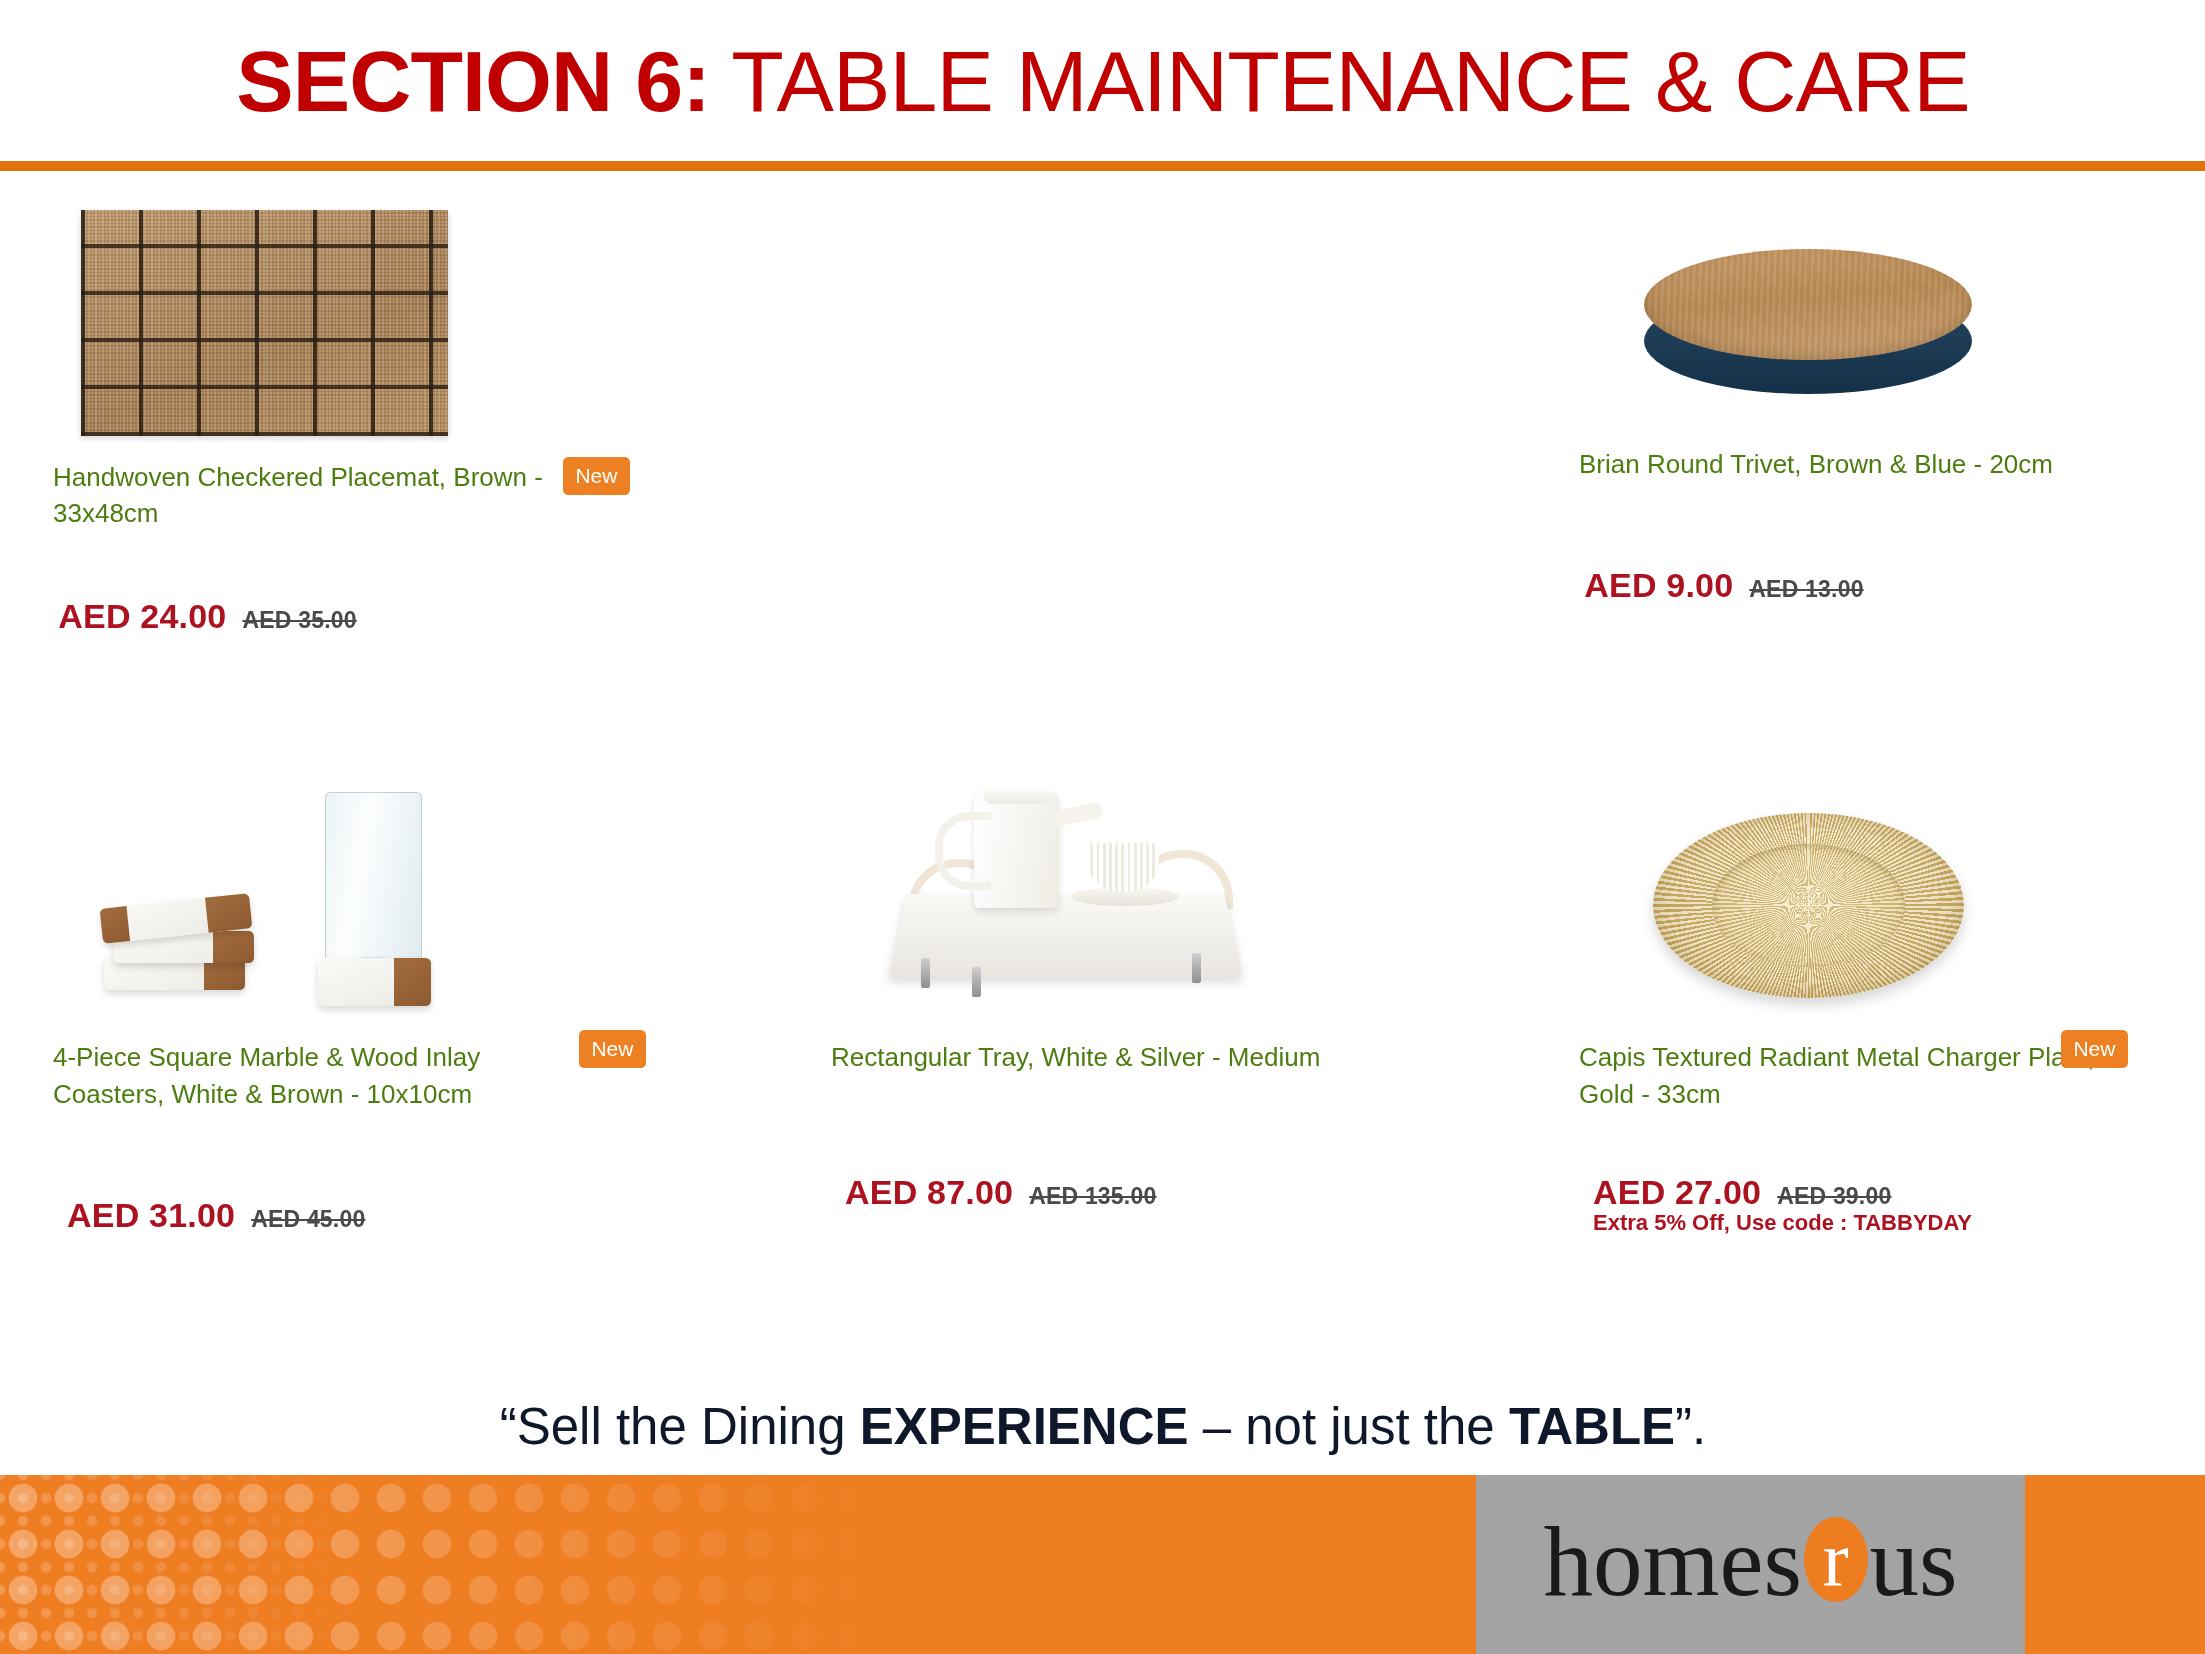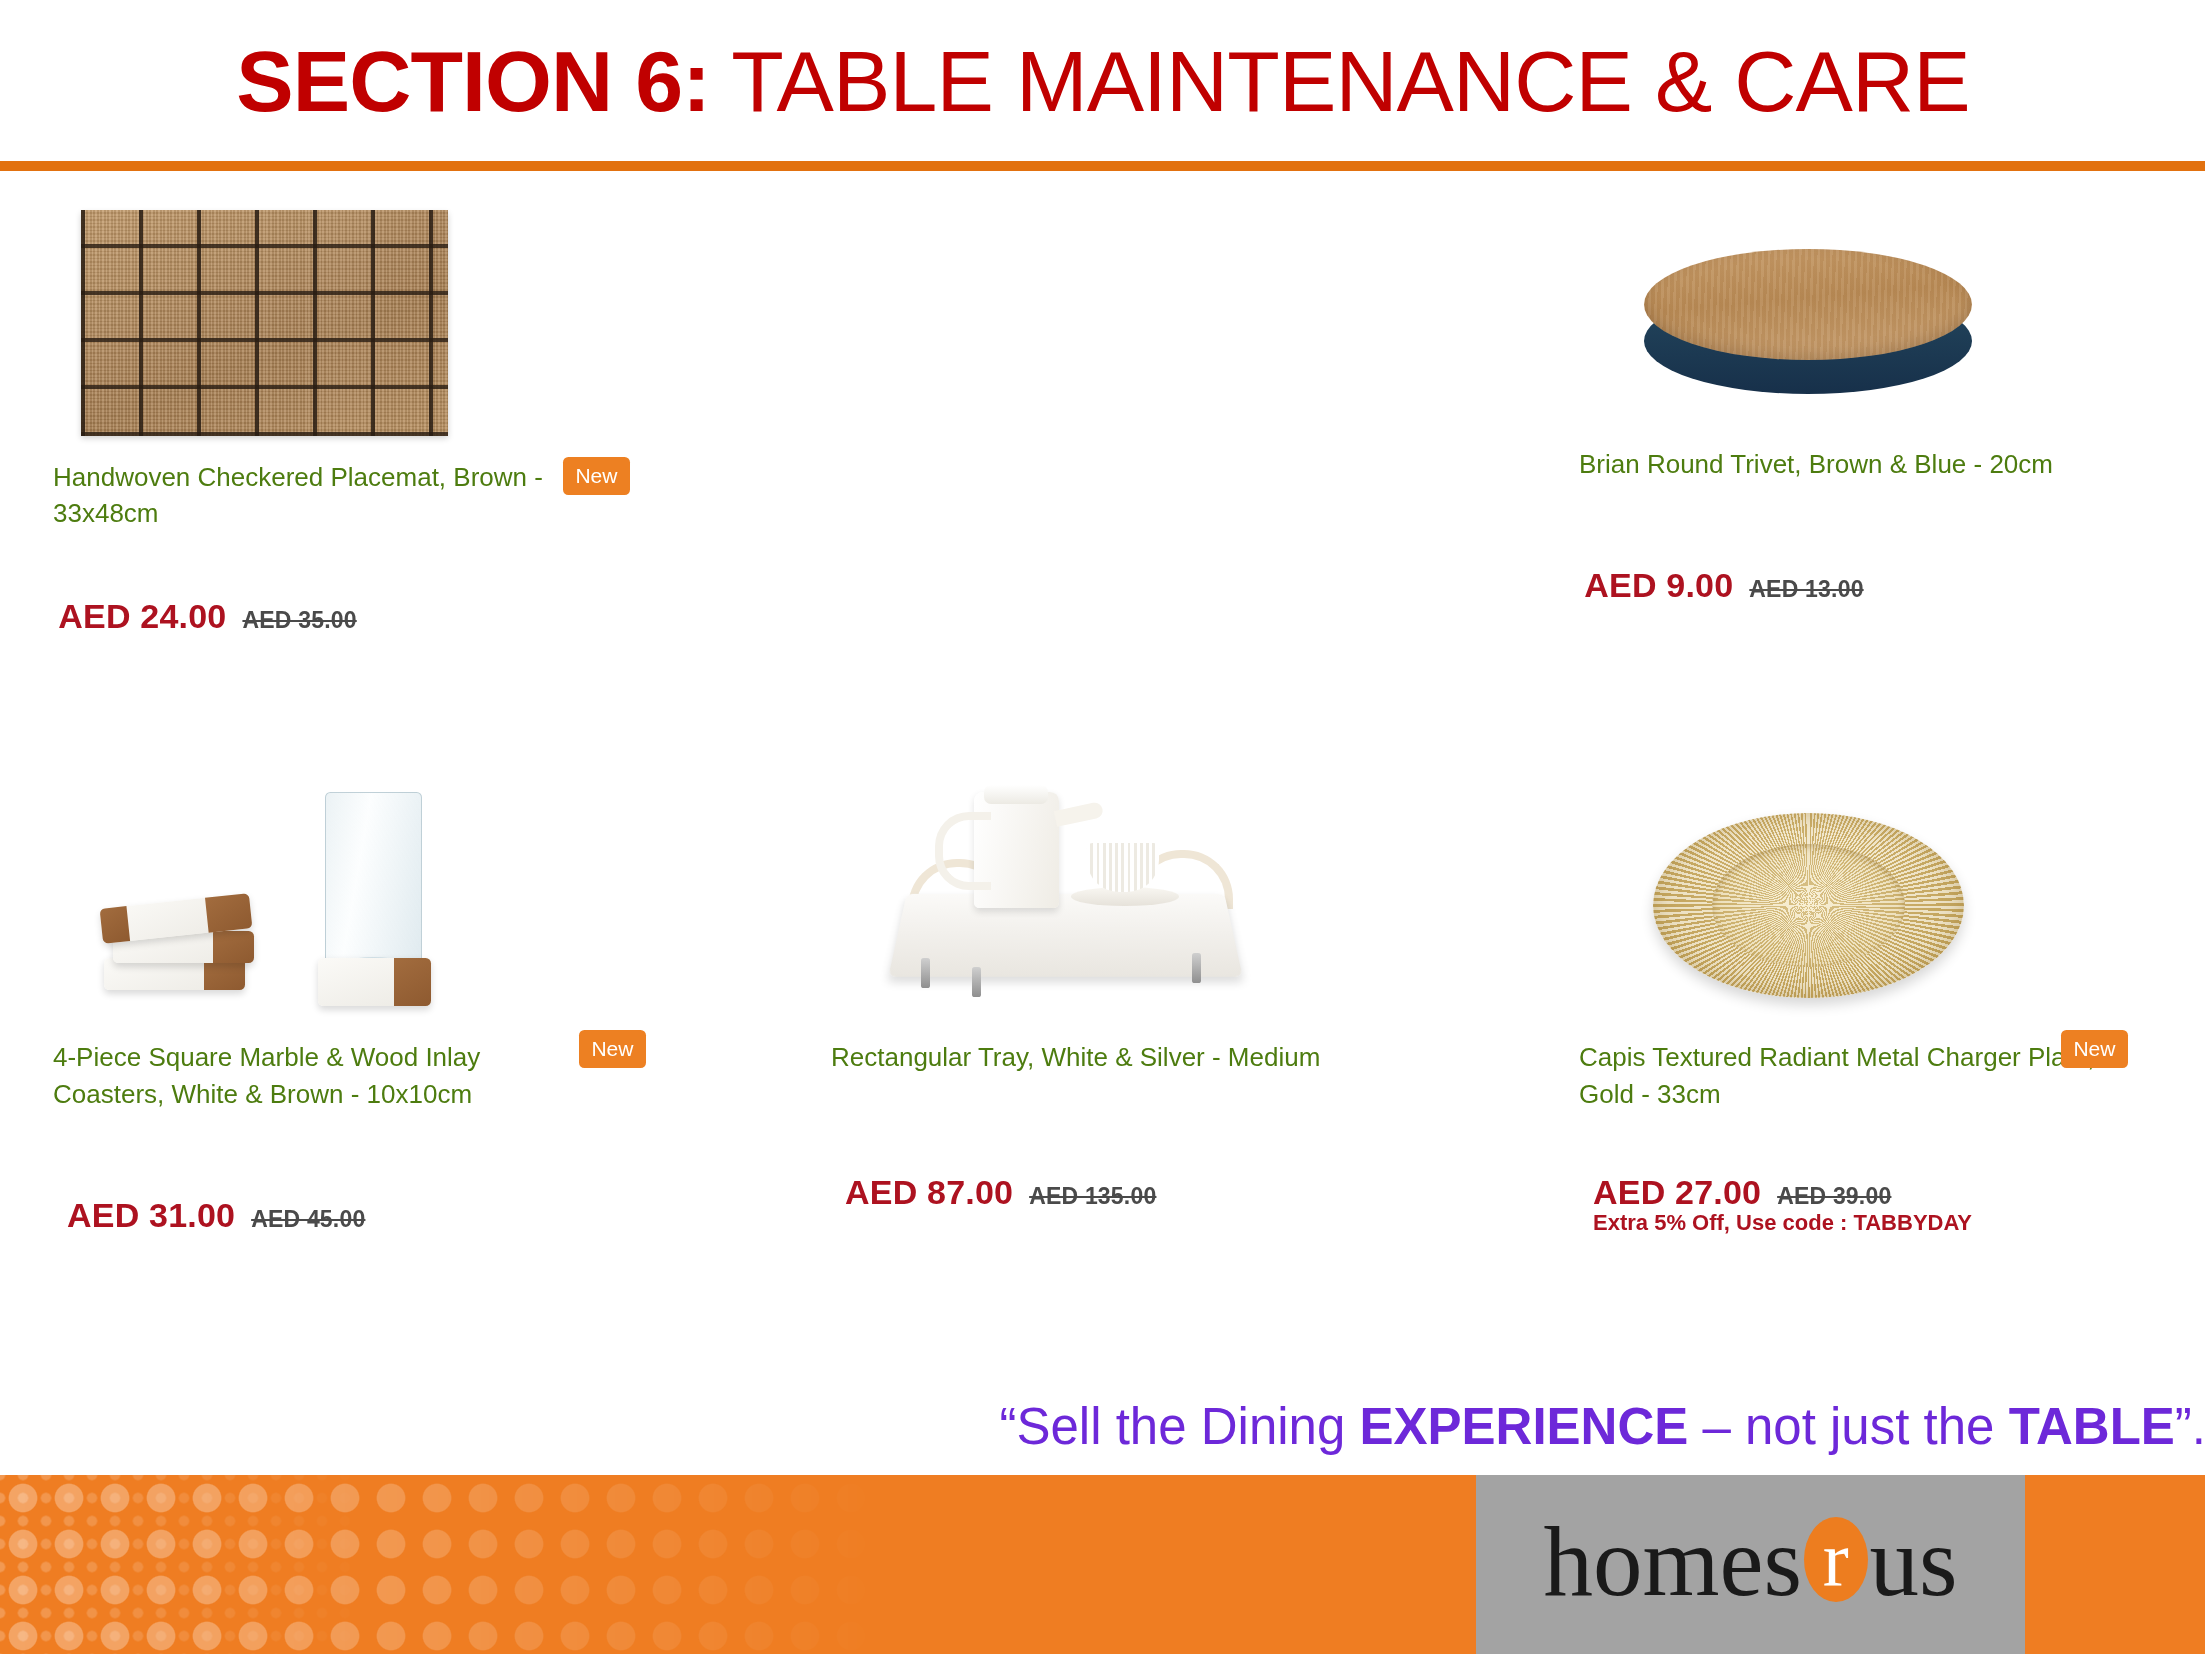--- a/index.html
+++ b/index.html
@@ -74,22 +74,22 @@
     color:#AD1220;
     font-size:22px;
     font-weight:bold;
     margin-top:8.8px;
     white-space:nowrap;
   }
 
   
   #tagline{
     position:absolute;left:0;top:1401px;width:2206px;
-    text-align:right;
-    color:#6d28d9;
+    text-align:center;
+    color:#0f172a;
     font-size:51px;
     line-height:1;
     font-weight:400;
     white-space:nowrap;
   }
   #tagline .b{font-weight:bold;}
 
   
   #footer{
     position:absolute;left:0;top:1475px;width:2206px;height:179px;

